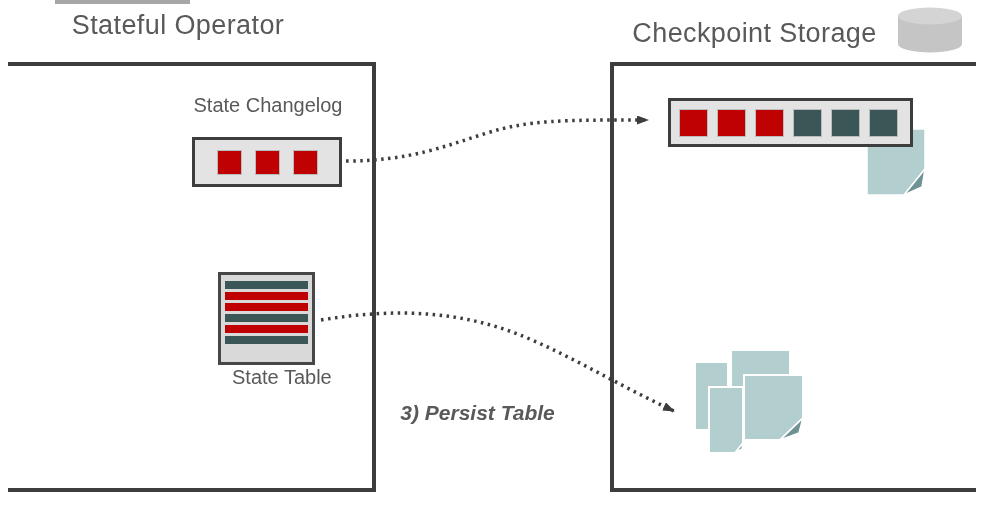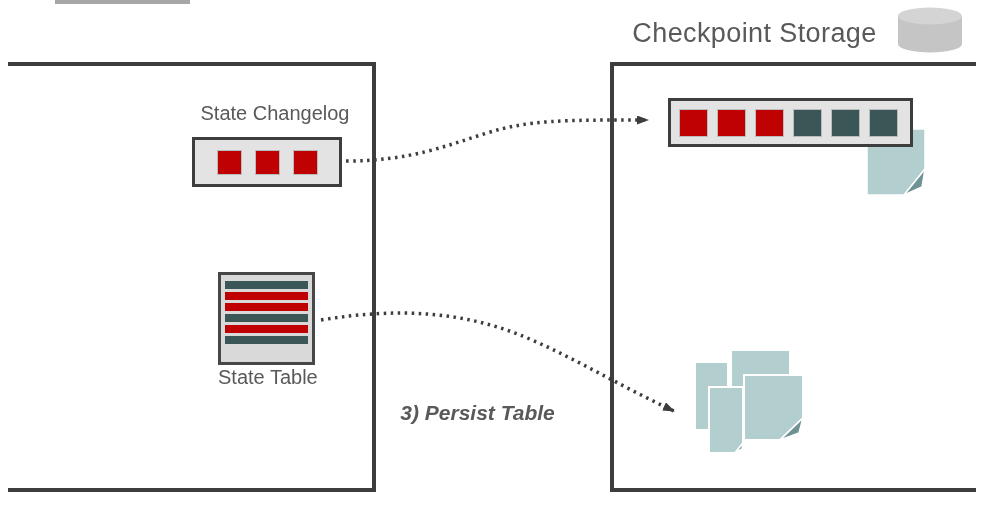--- a/index.html
+++ b/index.html
@@ -11,22 +11,22 @@
   .title-left{left:0;width:356px;}
   .title-right{left:612px;width:285px;margin-top:8px;}
   .panel{position:absolute;top:62px;height:422px;}
   .panel-left{left:8px;width:364px;
     border-top:4px solid var(--border-dark);border-right:4px solid var(--border-dark);
     border-bottom:4px solid var(--border-dark);}
   .panel-right{left:610px;width:362px;
     border-top:4px solid var(--border-dark);border-left:4px solid var(--border-dark);
     border-bottom:4px solid var(--border-dark);}
   .small-label{position:absolute;font-size:20px;font-weight:300;white-space:nowrap;text-align:center;}
-  .changelog-label{left:200px;top:94px;width:150px;margin-top:8px;}
-  .table-label{left:218px;top:366px;width:97px;text-align:right;}
+  .changelog-label{left:193px;top:94px;width:150px;}
+  .table-label{left:232px;top:366px;width:97px;text-align:right;}
   .cellbox{position:absolute;background:var(--container-bg);border:3px solid var(--border-dark);
     display:flex;align-items:center;box-sizing:content-box;}
   .cell{border:1px solid #b9bcbc;box-sizing:border-box;flex:0 0 auto;}
   .cell.red{background:var(--red);}
   .cell.teal{background:var(--teal);}
   .changelog-box{left:192px;top:137px;width:144px;height:44px;gap:13px;justify-content:center;}
   .changelog-box .cell{width:25px;height:25px;}
   .checkpoint-box{left:668px;top:98px;width:231px;height:43px;gap:9px;padding-left:8px;
     justify-content:flex-start;}
   .checkpoint-box .cell{width:29px;height:28px;}
@@ -41,20 +41,21 @@
   svg{display:block;}
   .overlay{position:absolute;left:0;top:0;pointer-events:none;}
 </style>
 </head>
 <body>
 
 <div class="canvas">
 
   <div class="remnant"></div>
 
+  <div class="title title-left">Stateful Operator</div>
   <div class="title title-right">Checkpoint Storage</div>
 
   <svg class="abs" style="left:891px;top:4px;" width="78" height="56" viewBox="0 0 78 56">
     <path d="M7 12 v28 a32 8.5 0 0 0 64 0 V12 Z" style="fill:var(--cylinder)"></path>
     <ellipse cx="39" cy="12" rx="32" ry="8.5" style="fill:var(--cylinder-top)"></ellipse>
   </svg>
 
   <div class="panel panel-left"></div>
   <div class="panel panel-right"></div>
 

